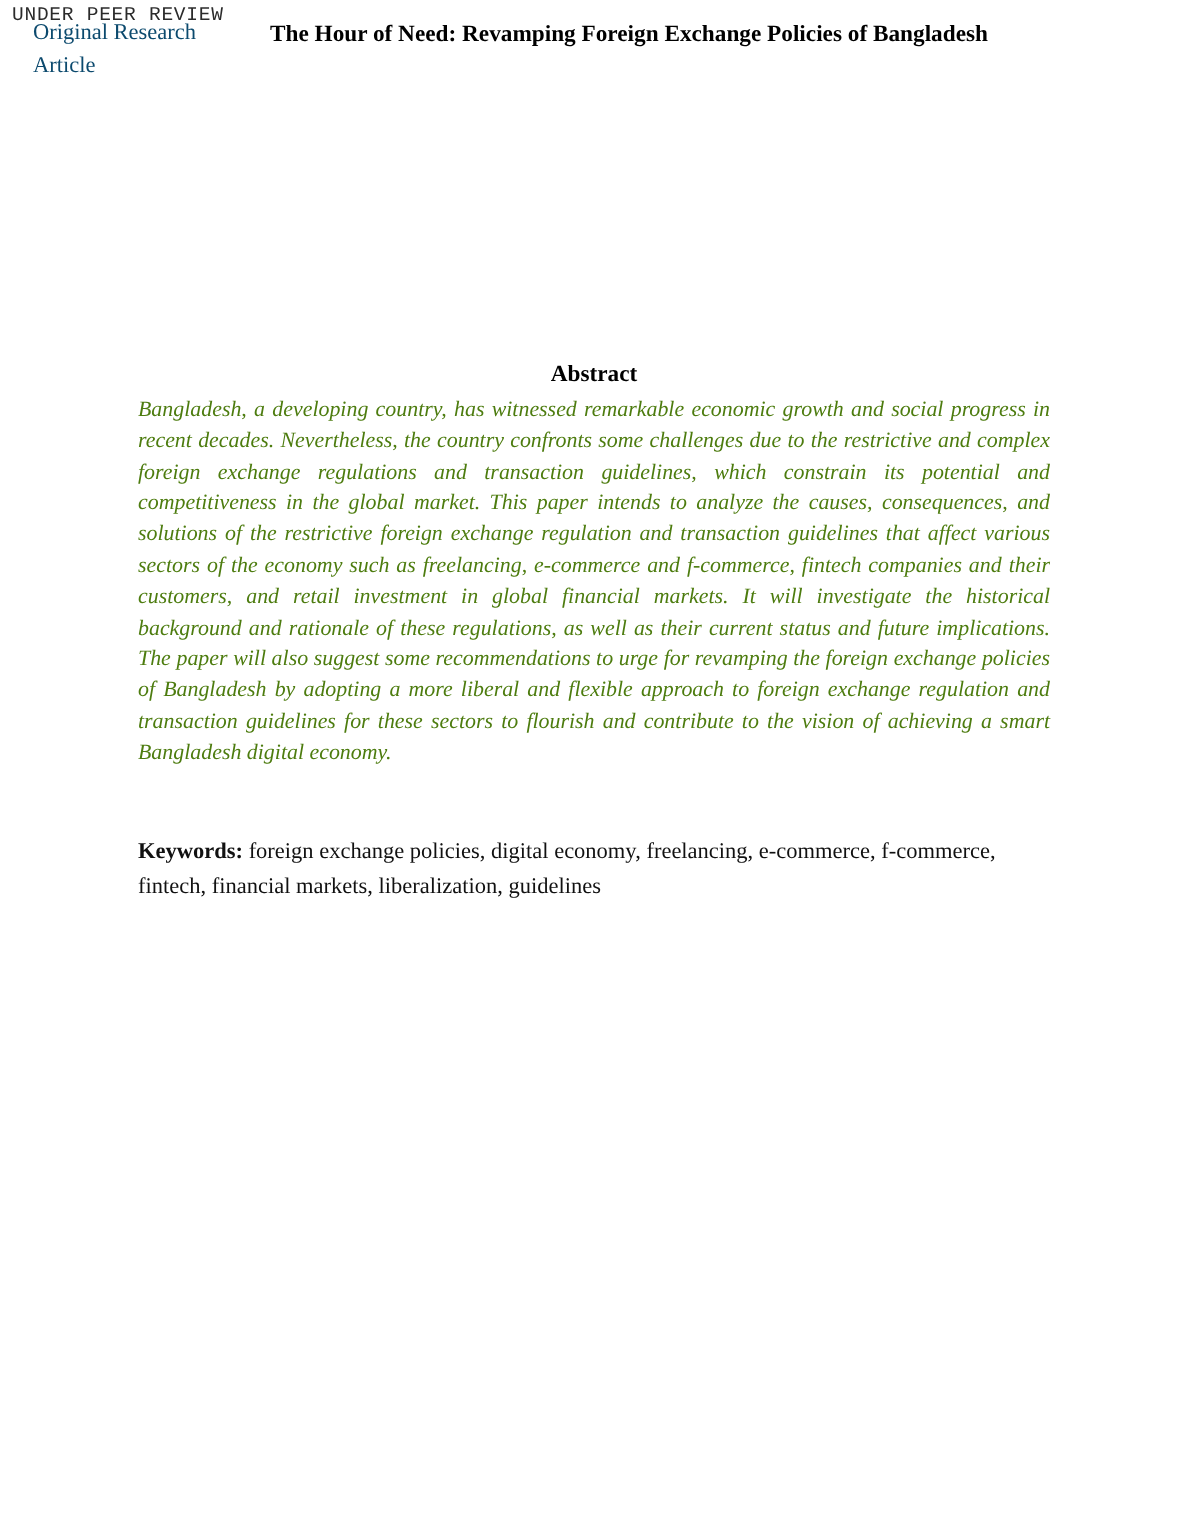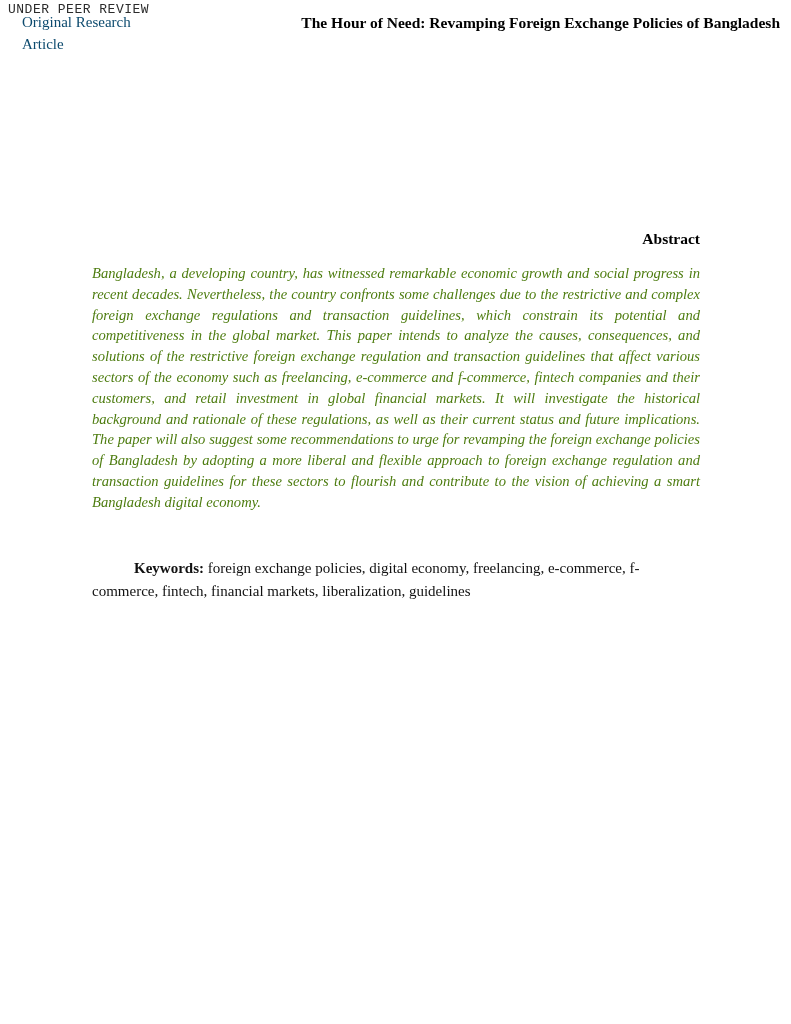--- a/index.html
+++ b/index.html
@@ -49,34 +49,34 @@
     line-height: 1.45;
     color: #0c4a6e;
   }
 
   
   .running-title {
     position: absolute;
     left: 180px;
     top: 14px;
     width: 600px;
-    text-align: right;
+    text-align: left;
     font-family: "Liberation Serif", serif;
     font-weight: bold;
     font-size: 15.5px;
     color: #000000;
     white-space: nowrap;
   }
 
   .abstract-heading {
     position: absolute;
     left: 92px;
-    top: 230px;
+    top: 241px;
     width: 608px;
-    text-align: right;
+    text-align: center;
     font-family: "Liberation Serif", serif;
     font-weight: bold;
     font-size: 15.5px;
   }
 
   .abstract-body {
     position: absolute;
     left: 92px;
     top: 263px;
     width: 608px;
@@ -95,21 +95,20 @@
     top: 557px;
     width: 610px;
     font-family: "Liberation Serif", serif;
     font-size: 15px;
     line-height: 22.5px;
     text-align: left;
     color: #111111;
   }
   .keywords .kw-label {
     font-weight: bold;
-    margin-left: 42px;
   }
 </style>
 </head>
 <body>
 
 <div class="page">
 
   <div class="peer-review">UNDER PEER REVIEW</div>
 
   <div class="article-type">Original Research Article</div>

